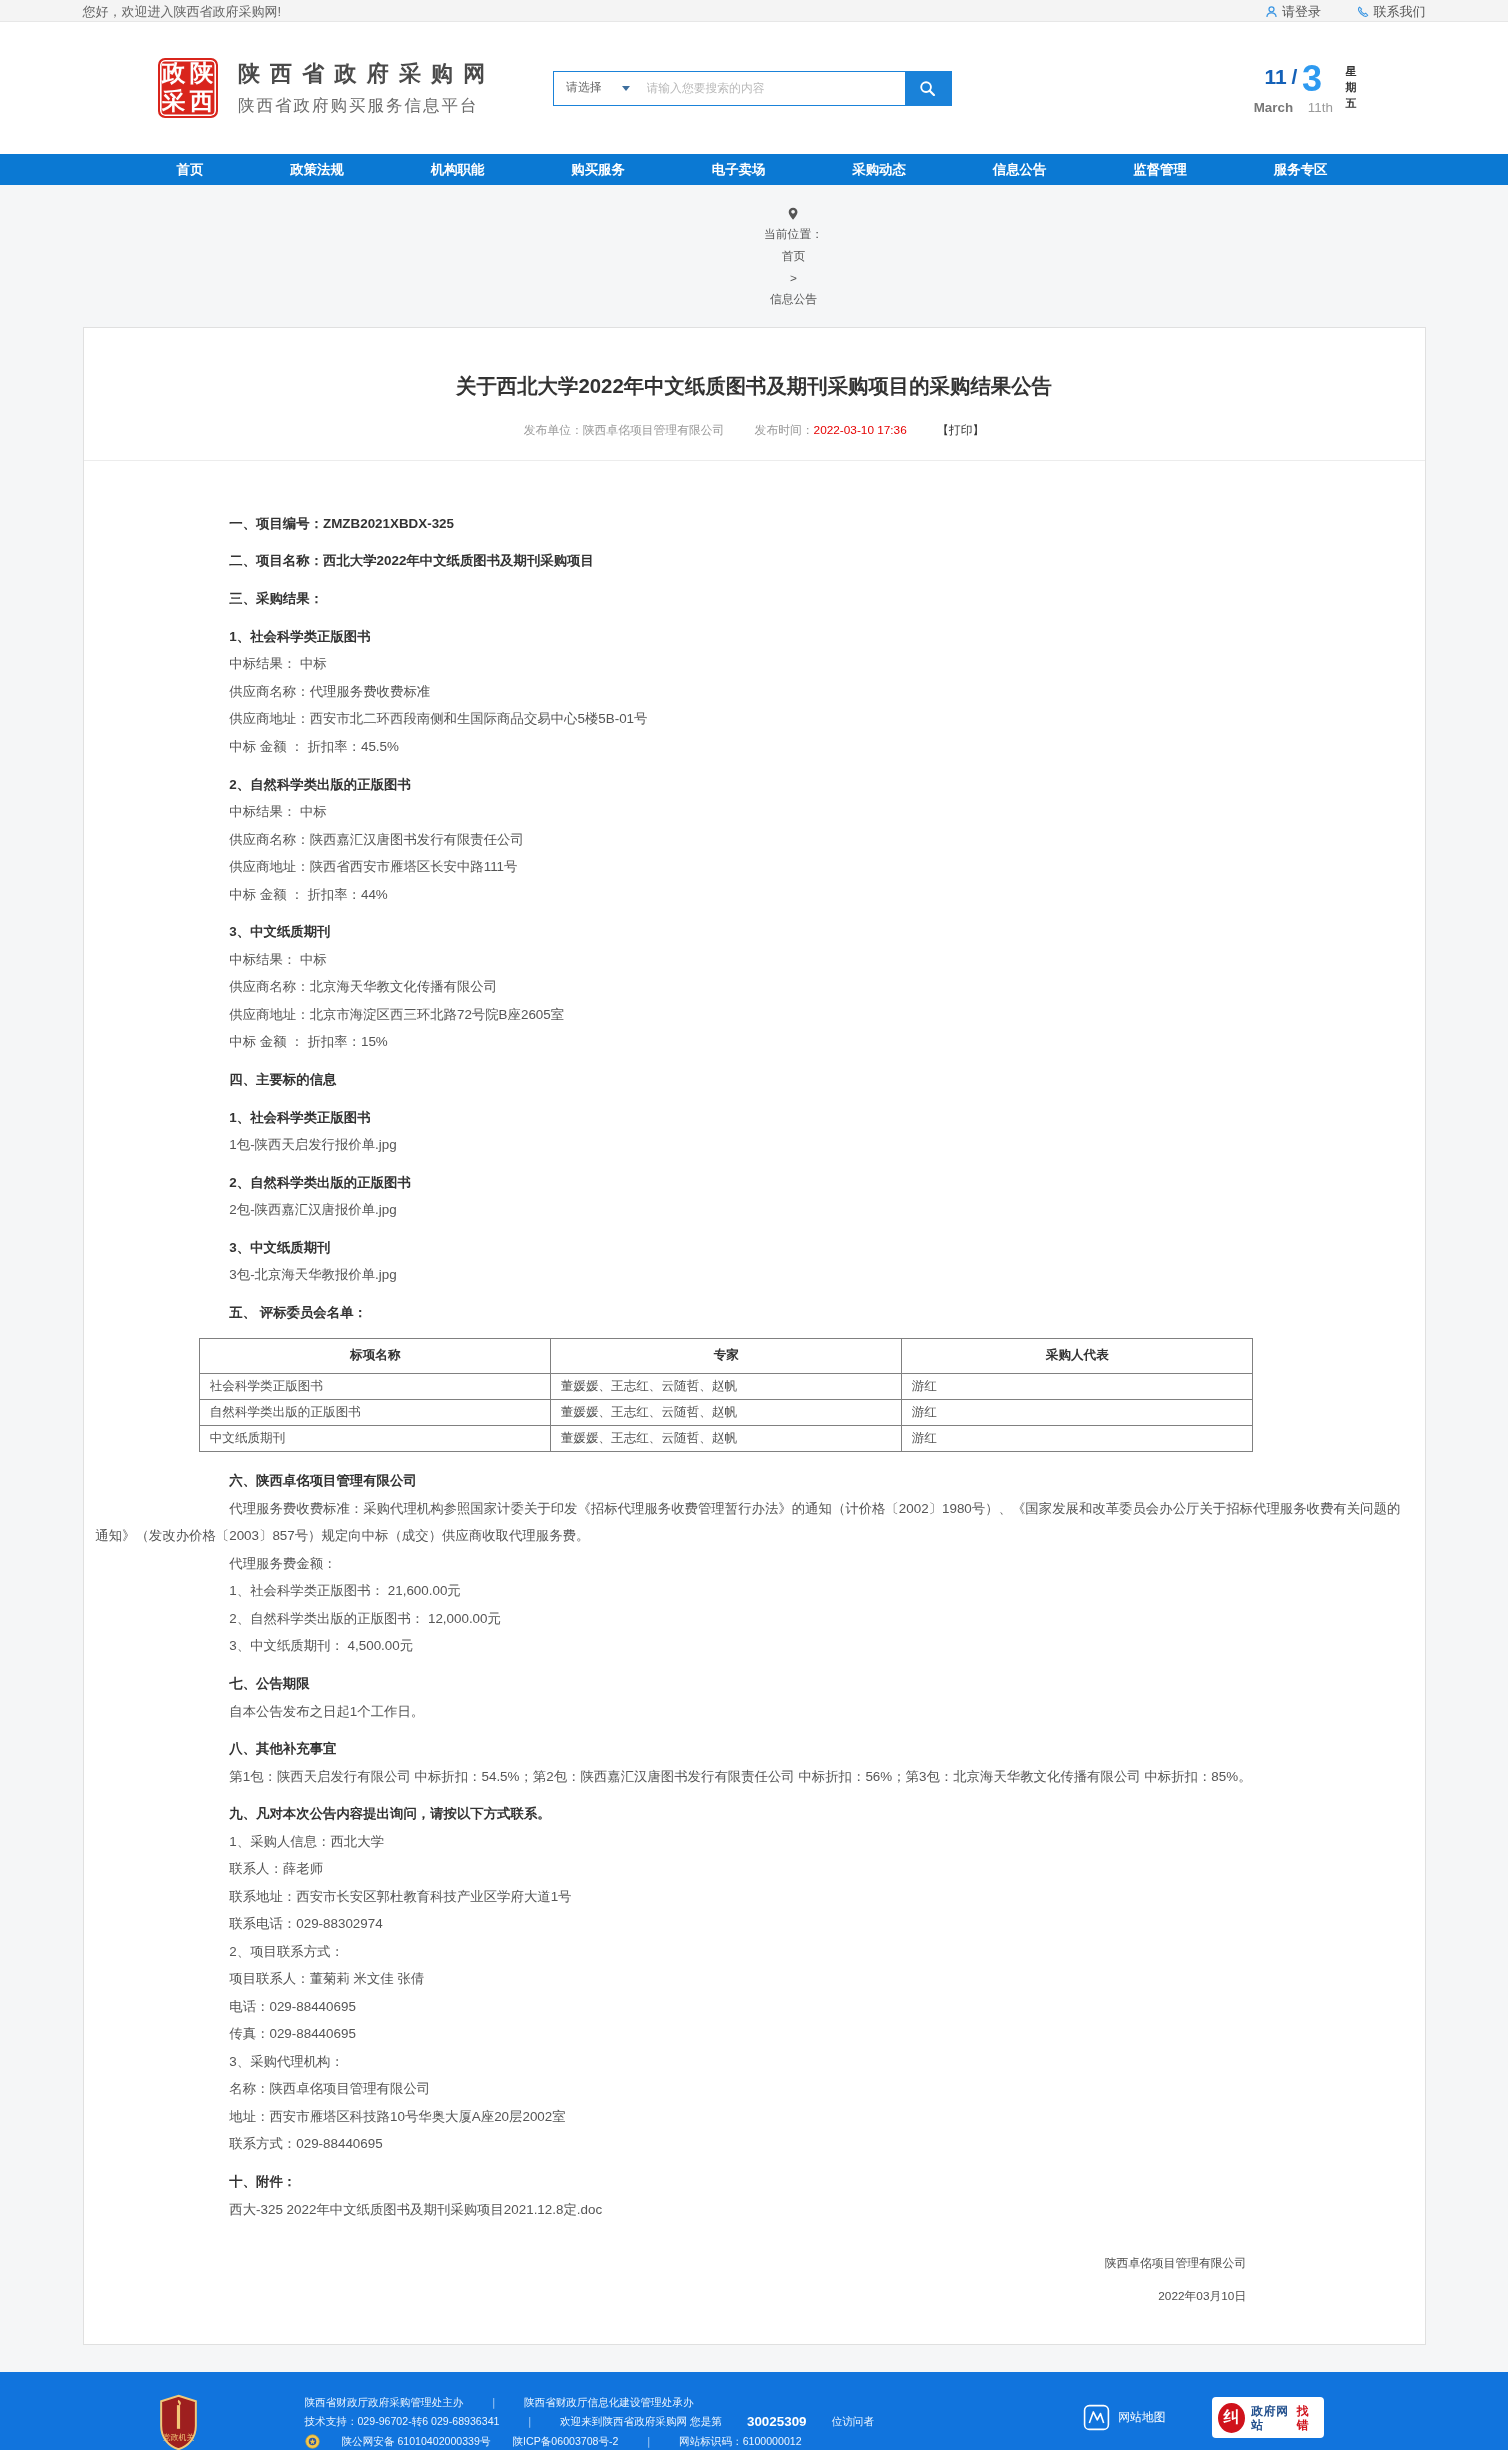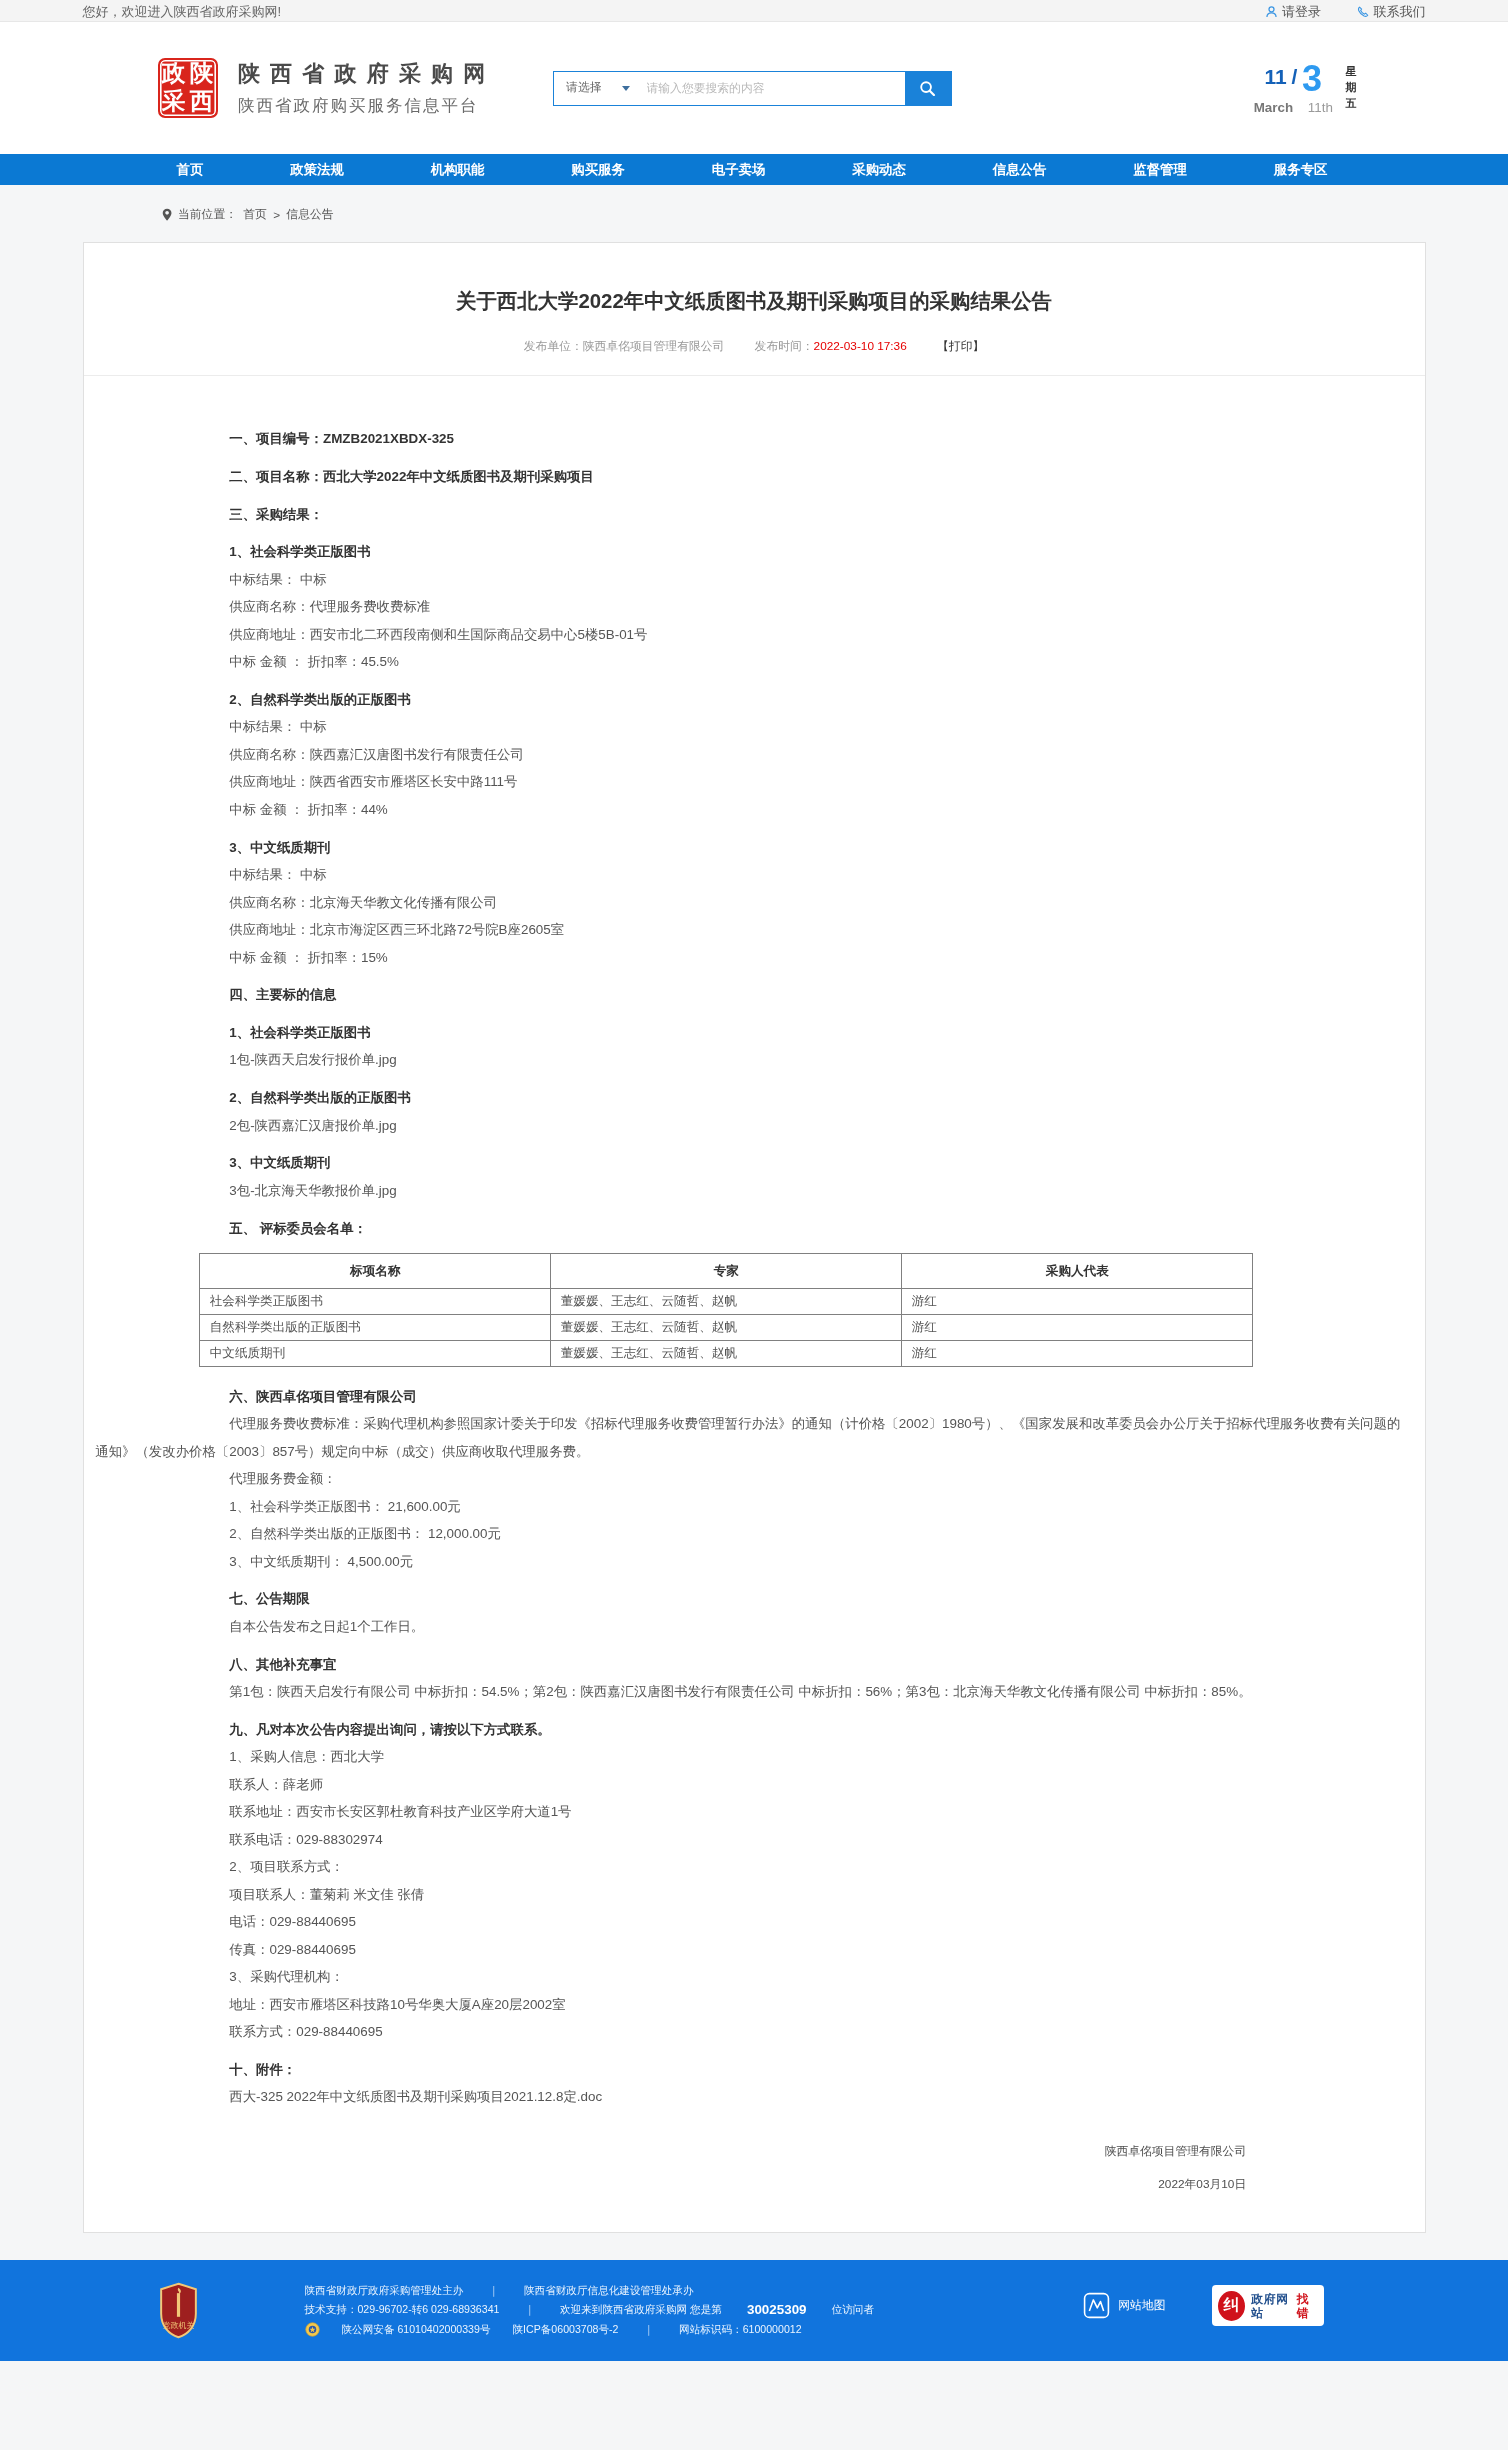--- a/index.html
+++ b/index.html
@@ -38,21 +38,21 @@
   .date-ordinal { color: #9a9a9a; margin-left: 11px; }
   .weekday { margin-left: 12.6px; display: flex; flex-direction: column; gap: 3.9px; }
   .weekday span { font-size: 11px; color: #333; font-weight: 700; line-height: 11.8px; }
 
   
   .nav { background: #0b79d3; height: 31px; }
   .nav .container { height: 100%; display: flex; align-items: center; justify-content: space-between; padding: 0 98px 0 94px; }
   .nav a { color: #fff; font-size: 13.4px; font-weight: 700; text-decoration: none; cursor: pointer; }
 
   
-  .breadcrumb { margin: 22px auto 19px; display: flex; align-items: center; gap: 6.3px; font-size: 11.8px; color: #555; padding-left: 79px; }
+  .breadcrumb { margin: 22px auto 19px; display: flex; align-items: center; gap: 6.3px; font-size: 11.8px; color: #555; padding-left: 79px; flex-direction: column; }
   .breadcrumb a { color: #555; text-decoration: none; cursor: pointer; }
   .breadcrumb svg { display: block; }
 
   
   .card { width: 1343px; margin: 0 auto 27.5px; background: #fff; border: 0.8px solid #e0e0e0; padding: 44px 0 31px; }
   .art-title { text-align: center; font-size: 20.4px; font-weight: 700; color: #333; }
   .art-meta { margin-top: 23.6px; text-align: center; font-size: 11.8px; color: #999; }
   .art-meta .gap { display: inline-block; width: 27px; }
   .art-meta .time-val { color: #e60000; }
   .art-meta .print { color: #333; cursor: pointer; }
@@ -253,20 +253,21 @@
     <p class="bh">九、凡对本次公告内容提出询问，请按以下方式联系。</p>
     <p class="bp">1、采购人信息：西北大学</p>
     <p class="bp">联系人：薛老师</p>
     <p class="bp">联系地址：西安市长安区郭杜教育科技产业区学府大道1号</p>
     <p class="bp">联系电话：029-88302974</p>
     <p class="bp">2、项目联系方式：</p>
     <p class="bp">项目联系人：董菊莉 米文佳 张倩</p>
     <p class="bp">电话：029-88440695</p>
     <p class="bp">传真：029-88440695</p>
     <p class="bp">3、采购代理机构：</p>
+    <p class="bp">名称：陕西卓佲项目管理有限公司</p>
     <p class="bp">地址：西安市雁塔区科技路10号华奥大厦A座20层2002室</p>
     <p class="bp">联系方式：029-88440695</p>
     <p class="bh">十、附件：</p>
     <p class="bp">西大-325 2022年中文纸质图书及期刊采购项目2021.12.8定.doc</p>
 
     <div class="signature">
       <div>陕西卓佲项目管理有限公司</div>
       <div>2022年03月10日</div>
     </div>
   </div>

